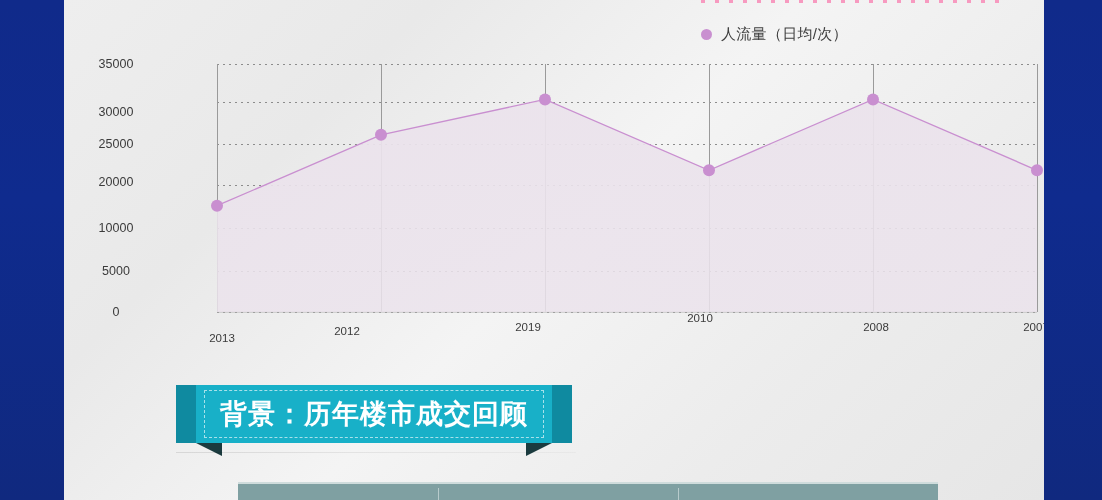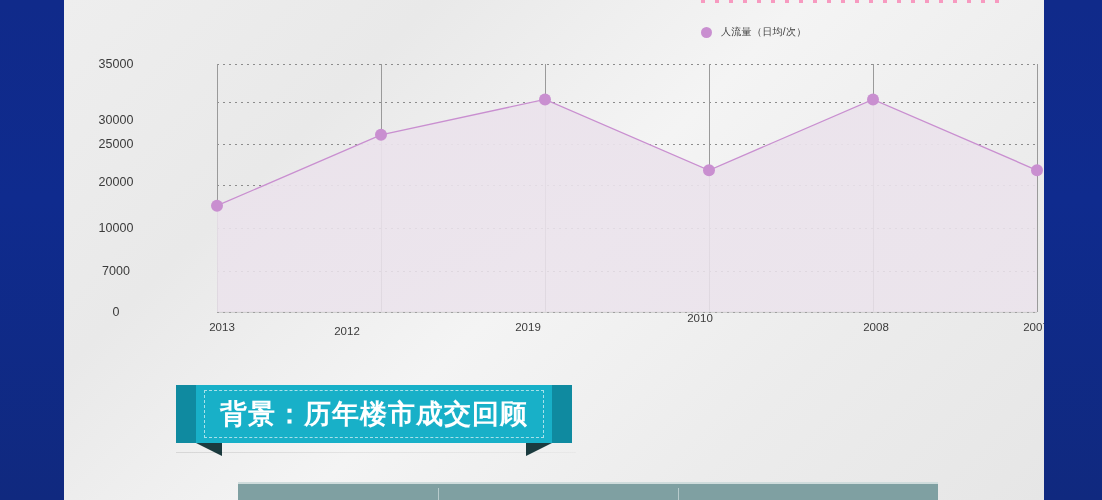--- a/index.html
+++ b/index.html
@@ -31,21 +31,21 @@
     position:absolute;
     left:637px; top:25px;
     display:flex; align-items:center; gap:9px;
   }
   #legend .dot {
     width:11px; height:11px; border-radius:50%;
     background:#c98fd0;
     display:block;
   }
   #legend .lbl {
-    font-size:10px; color:#3d3d3d; letter-spacing:.3px;
+    font-size:15px; color:#3d3d3d; letter-spacing:.3px;
     white-space:nowrap;
   }
   
   #chart { position:absolute; left:0; top:0; width:980px; height:360px; }
   .ylabel {
     position:absolute; right:0; width:60px; text-align:center;
     font-size:12.5px; color:#3b3b3b;
     transform:translateY(-50%);
   }
   .ylabel-wrap { position:absolute; left:22px; width:60px; }
@@ -114,25 +114,25 @@
 
   <div id="legend">
     <span class="dot"></span>
     <span class="lbl">人流量（日均/次）</span>
   </div>
 
   <div id="chart">
 
     <div class="ylabel-wrap">
       <div class="ylabel" style="top:64px">35000</div>
-      <div class="ylabel" style="top:120px">30000</div>
+      <div class="ylabel" style="top:112px">30000</div>
       <div class="ylabel" style="top:144px">25000</div>
       <div class="ylabel" style="top:182px">20000</div>
       <div class="ylabel" style="top:228px">10000</div>
-      <div class="ylabel" style="top:271px">7000</div>
+      <div class="ylabel" style="top:271px">5000</div>
       <div class="ylabel" style="top:312px">0</div>
     </div>
 
     <svg id="plot" width="980" height="360" style="position:absolute;left:0;top:0;">
         <line x1="153" y1="64" x2="973" y2="64" stroke="#8c8c8c" stroke-width="1" stroke-dasharray="1.5 4.5" shape-rendering="crispEdges"></line>
         <line x1="153" y1="102" x2="973" y2="102" stroke="#8c8c8c" stroke-width="1" stroke-dasharray="1.5 4.5" shape-rendering="crispEdges"></line>
         <line x1="153" y1="144" x2="973" y2="144" stroke="#8c8c8c" stroke-width="1" stroke-dasharray="1.5 4.5" shape-rendering="crispEdges"></line>
         <line x1="153" y1="185" x2="973" y2="185" stroke="#8c8c8c" stroke-width="1" stroke-dasharray="1.5 4.5" shape-rendering="crispEdges"></line>
         <line x1="153" y1="228" x2="973" y2="228" stroke="#8c8c8c" stroke-width="1" stroke-dasharray="1.5 4.5" shape-rendering="crispEdges"></line>
         <line x1="153" y1="271" x2="973" y2="271" stroke="#8c8c8c" stroke-width="1" stroke-dasharray="1.5 4.5" shape-rendering="crispEdges"></line>
@@ -154,21 +154,21 @@
         <polyline points="153,205.71428571428572 317,134.85714285714286 481,99.42857142857144 645,170.2857142857143 809,99.42857142857144 973,170.2857142857143" fill="none" stroke="#c98fd0" stroke-width="1.3"></polyline>
         <circle cx="153" cy="205.71428571428572" r="6" fill="#c98fd0"></circle>
         <circle cx="317" cy="134.85714285714286" r="6" fill="#c98fd0"></circle>
         <circle cx="481" cy="99.42857142857144" r="6" fill="#c98fd0"></circle>
         <circle cx="645" cy="170.2857142857143" r="6" fill="#c98fd0"></circle>
         <circle cx="809" cy="99.42857142857144" r="6" fill="#c98fd0"></circle>
         <circle cx="973" cy="170.2857142857143" r="6" fill="#c98fd0"></circle>
       </svg>
 
     <div>
-      <div class="xlabel" style="left:158px;top:321px">2013</div>
+      <div class="xlabel" style="left:158px;top:332px">2013</div>
       <div class="xlabel" style="left:283px;top:325px">2012</div>
       <div class="xlabel" style="left:464px;top:321px">2019</div>
       <div class="xlabel" style="left:636px;top:312px">2010</div>
       <div class="xlabel" style="left:812px;top:321px">2008</div>
       <div class="xlabel" style="left:972px;top:321px">2007</div>
     </div>
 
   </div>
 
   <div id="ribbon">

